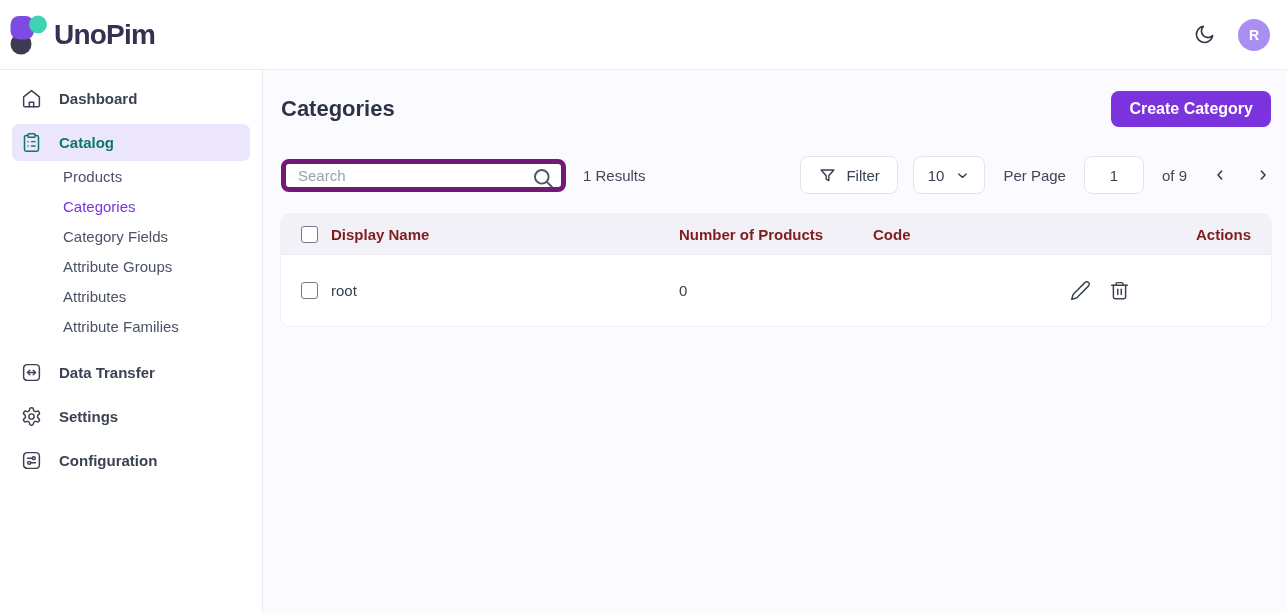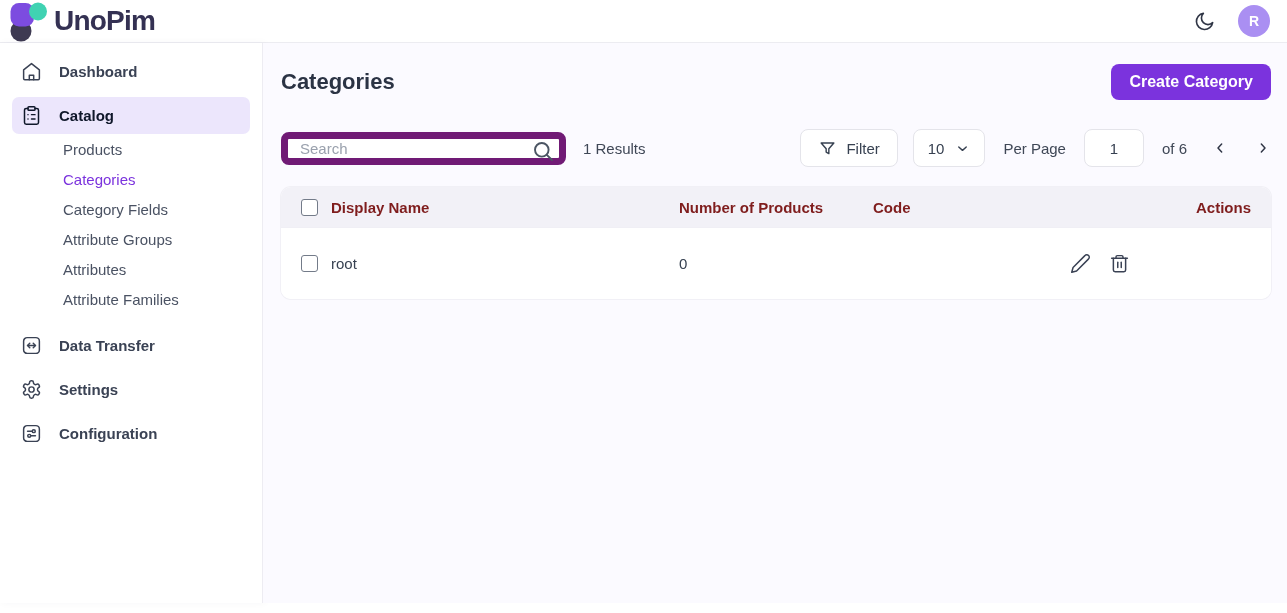--- a/index.html
+++ b/index.html
@@ -6,21 +6,21 @@
   html,body { margin:0; padding:0; }
   body {
     width:1287px; height:613px; overflow:hidden;
     font-family:"Liberation Sans", sans-serif;
     background:#ffffff; color:#3a4254;
   }
   svg { display:block; }
 
   
   .topbar {
-    height:43px; display:flex; align-items:center; justify-content:space-between;
+    height:70px; display:flex; align-items:center; justify-content:space-between;
     padding:0 17px 0 10px; border-bottom:1px solid #ececf1; background:#fff;
   }
   .logo { display:flex; align-items:center; gap:7px; cursor:pointer; }
   .wordmark {
     font-size:28px; font-weight:700; color:#343153; letter-spacing:-0.8px;
   }
   .topbar-right { display:flex; align-items:center; gap:22px; }
   .moon-btn { cursor:pointer; color:#2f3545; background:none; border:none; padding:0; }
   .avatar {
     width:32px; height:32px; border-radius:50%; background:#aa8ff2;
@@ -34,21 +34,21 @@
   
   .sidebar {
     width:263px; flex-shrink:0; background:#fff; padding:10px 12px;
     border-right:1px solid #edecf2; box-shadow:2px 0 8px rgba(40,40,70,.04);
   }
   .nav-item {
     display:flex; align-items:center; gap:17px;
     padding:8px 9px; margin-bottom:7px; border-radius:8px;
     font-size:15px; font-weight:600; color:#3a4254; cursor:pointer;
   }
-  .nav-item.active { background:#ece6fc; color:#0f172a;border-radius:7px; }
+  .nav-item.active { background:#ece6fc; color:#0f766e;border-radius:7px; }
   .nav-icon { width:21px; height:21px; flex-shrink:0; }
   .sub-list {
     margin:2px 0 19px 0; padding-left:51px;
     display:flex; flex-direction:column; gap:13px;
     font-size:15px; color:#4a5263;
   }
   .subitem { cursor:pointer; }
   .subitem.active { color:#7b33dd; }
 
   
@@ -60,21 +60,21 @@
   .create-btn {
     background:#7b33dd; color:#fff; border:none; border-radius:8px;
     font-family:inherit; font-size:16px; font-weight:600;
     padding:8px 18px; height:36px; cursor:pointer;
   }
 
   
   .toolbar { margin-top:29px; display:flex; align-items:center; }
   .search-wrap { position:relative; width:285px; }
   .search-input {
-    width:100%; height:33px; border:7px solid #701a75; border-radius:8px;
+    width:100%; height:33px; border:5px solid #701a75; border-radius:8px;
     padding:0 44px 0 12px; font-family:inherit; font-size:15px; color:#374151;
     background:#fff; outline:none;
   }
   .search-input::placeholder { color:#9aa1ad; }
   .search-icon { position:absolute; right:11px; top:7px; color:#4b5563; cursor:pointer; }
   .results { margin-left:17px; font-size:15px; color:#3f4756; }
 
   .toolbar-right { margin-left:auto; display:flex; align-items:center; gap:15px;padding-left:13px; }
   .filter-btn, .pp-select {
     display:flex; align-items:center; height:38px; background:#fff;
@@ -251,21 +251,21 @@
             <svg width="15" height="15" viewBox="0 0 24 24" fill="none" stroke="currentColor" stroke-width="2.2" stroke-linecap="round" stroke-linejoin="round">
               <path d="M6 9.5l6 5.5 6-5.5"></path>
             </svg>
           </span>
         </div>
 
         <span class="pp-label">Per Page</span>
 
         <input class="page-input" type="text" value="1" style="">
 
-        <span class="of-label">of 6</span>
+        <span class="of-label">of 9</span>
 
         <div class="pager">
           <button class="pager-btn">
             <span>
               <svg width="16" height="16" viewBox="0 0 24 24" fill="none" stroke="currentColor" stroke-width="2.2" stroke-linecap="round" stroke-linejoin="round">
                 <path d="M14.5 6 9 12l5.5 6"></path>
               </svg>
             </span>
           </button>
           <button class="pager-btn">

